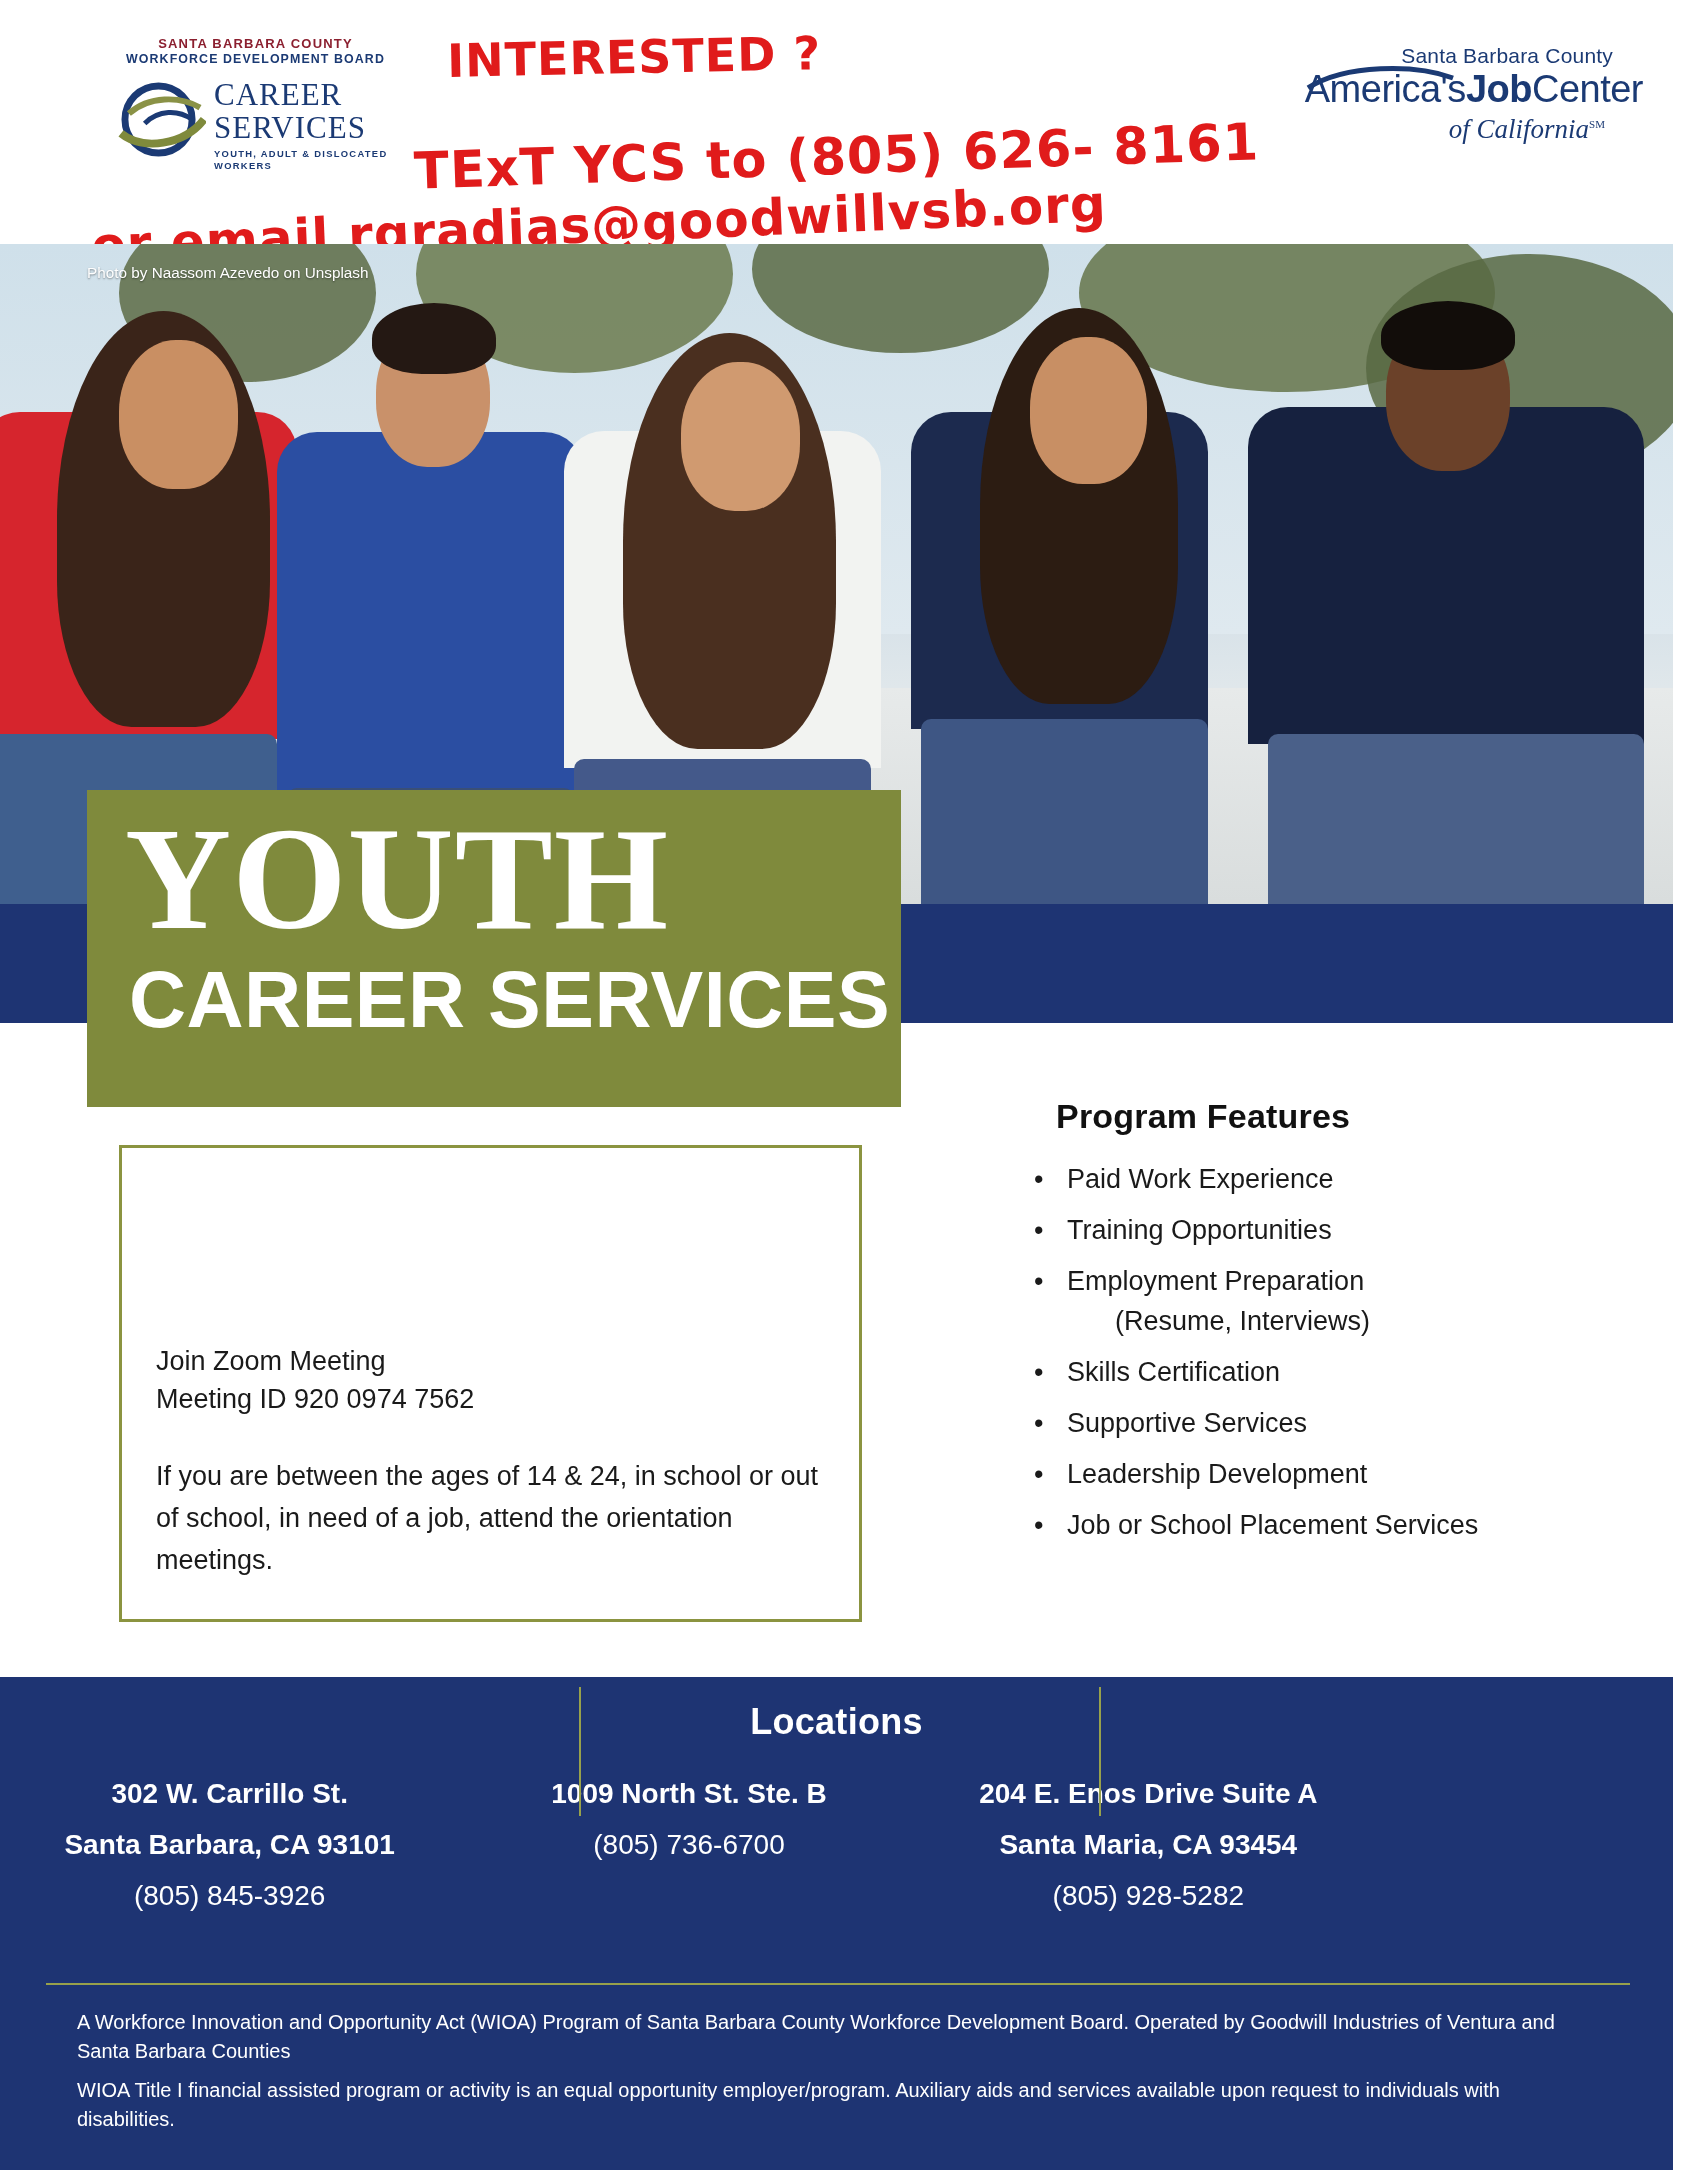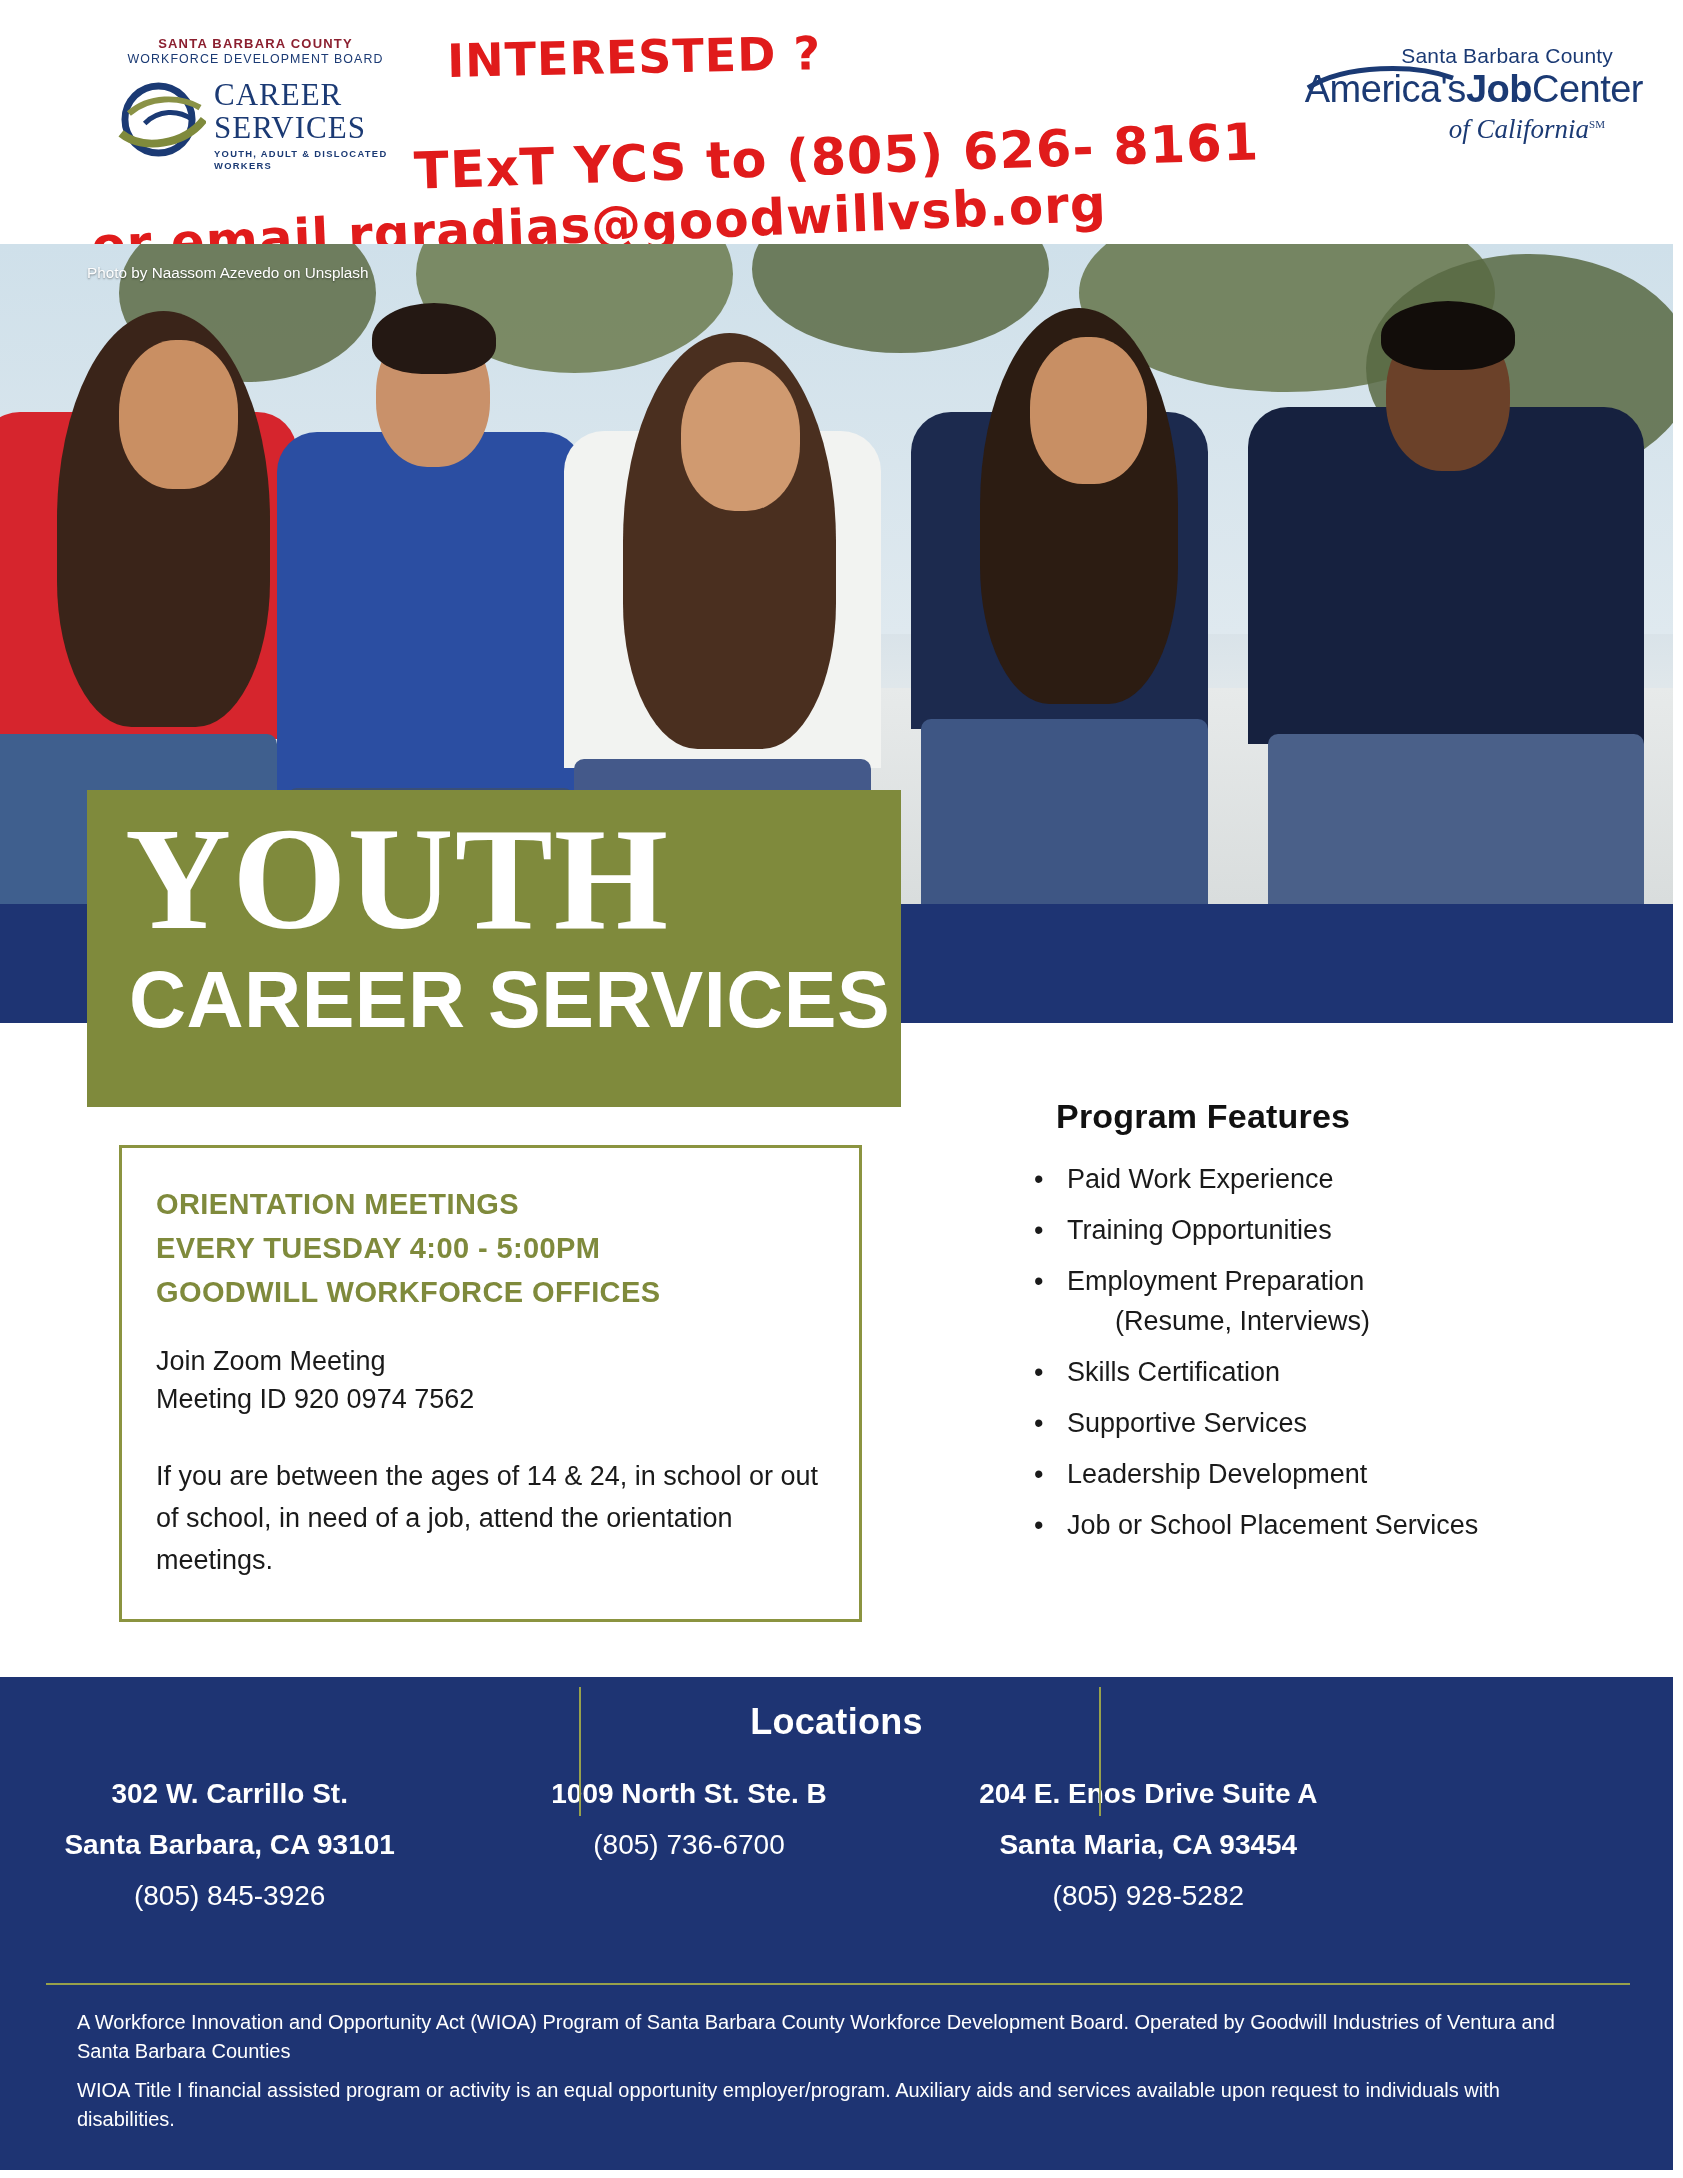--- a/index.html
+++ b/index.html
@@ -50,21 +50,21 @@
     letter-spacing: 1.2px;
     color: #8b1f2f;
     font-weight: bold;
     text-align: center;
     line-height: 15px;
   }
   .logo-left .wdb-line2 {
     font-size: 12.4px;
     letter-spacing: 1.1px;
     color: #1b3a74;
-    font-weight: normal;
+    font-weight: bold;
     text-align: center;
     line-height: 15px;
     margin-top: 1px;
   }
   .cs-wrap {
     position: absolute;
     left: 0; top: 38px;
     width: 297px;
     height: 94px;
   }
@@ -512,25 +512,20 @@
     </div>
 
     <div class="blue-band"></div>
 
     <div class="title-box">
       <div class="t1">YOUTH</div>
       <div class="t2">CAREER SERVICES</div>
     </div>
 
     <div class="info-box">
-      <div class="ib-head">
-        <div>ORIENTATION MEETINGS</div>
-        <div>EVERY TUESDAY 4:00 - 5:00PM</div>
-        <div>GOODWILL WORKFORCE OFFICES</div>
-      </div>
       <div class="ib-zoom">
         <div>Join Zoom Meeting</div>
         <div>Meeting ID 920 0974 7562</div>
       </div>
       <div class="ib-body">If you are between the ages of 14 &amp; 24, in school or out of school, in need of a job, attend the orientation meetings.</div>
     </div>
 
     <div class="features">
       <h2>Program Features</h2>
       <ul>

